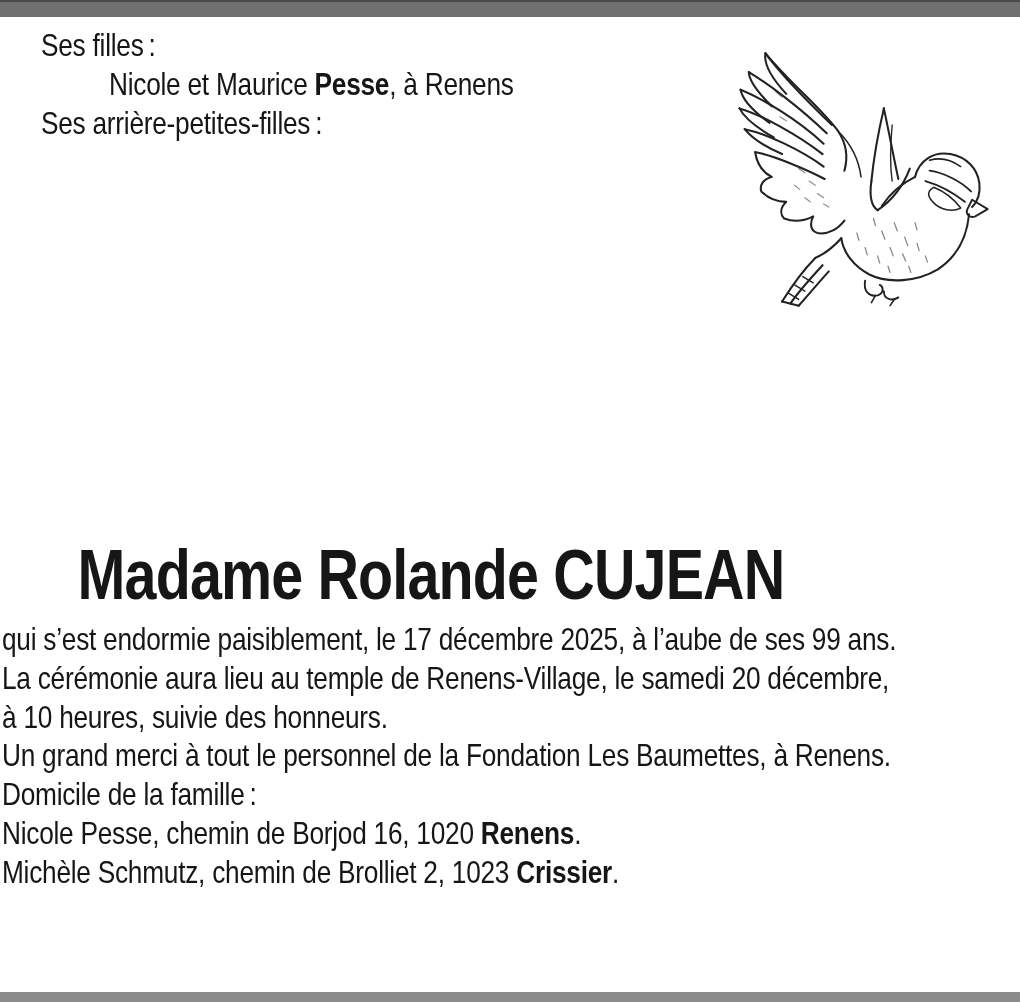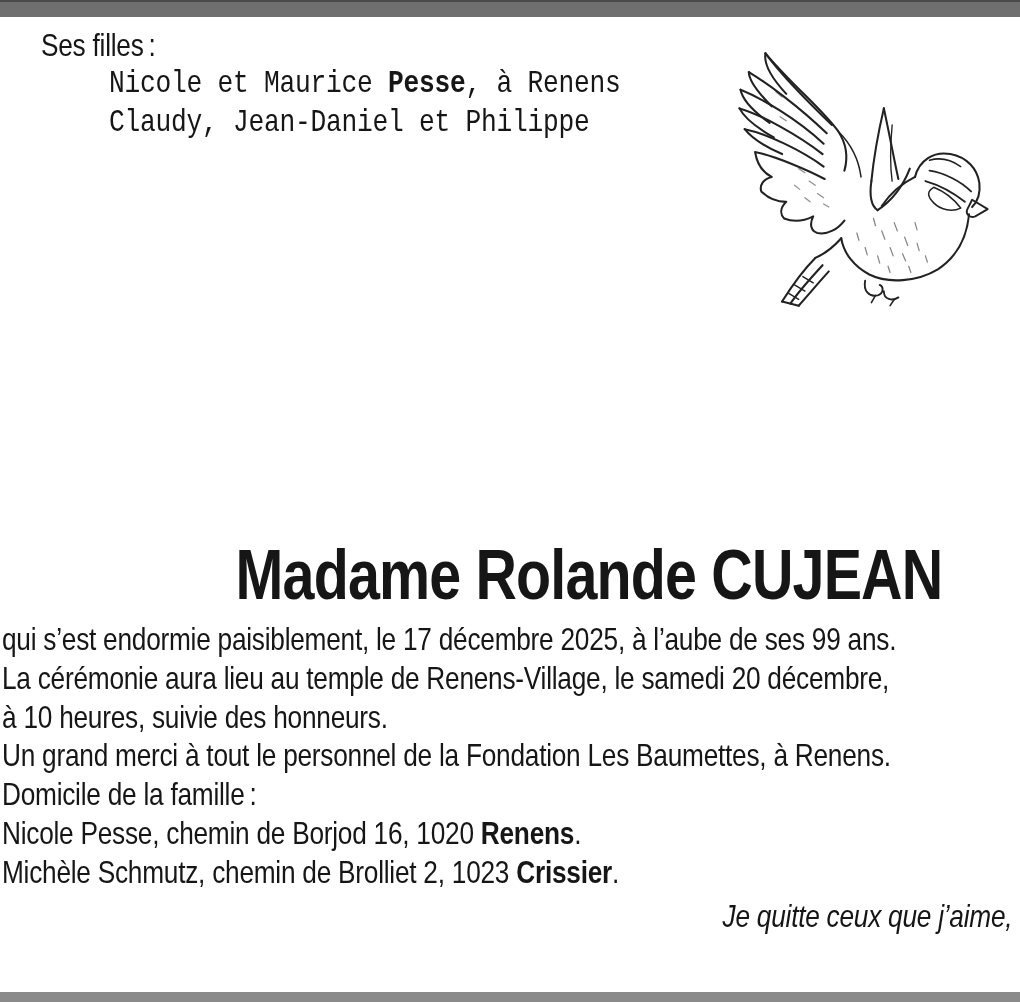--- a/index.html
+++ b/index.html
@@ -15,24 +15,24 @@
   .bottom-bar {
     position:absolute; bottom:0; left:0; width:1020px; height:10px;
     background:#8a8a8a;
   }
   .intro-block { position:absolute; left:13px; top:26px;margin-left:28px; }
   .body-block  { position:absolute; left:2px; top:620px; }
   .line {
     font-size:32px; line-height:38.8px; letter-spacing:-0.3px; white-space:nowrap;
   }
   .line .cond { display:inline-block; transform:scaleX(0.82); transform-origin:0 50%; }
-  .line.indent { padding-left:68px;font-family:Liberation Mono, monospace; }
+  .line.indent { padding-left:68px; }
   .b { font-weight:bold; }
   .title-line {
-    position:absolute; top:534px; left:0; width:1020px; text-align:right;
+    position:absolute; top:534px; left:0; width:1020px; text-align:left;
     font-size:70px; font-weight:bold; line-height:82px; white-space:nowrap;
     letter-spacing:-1px;
   }
   .title-line .cond-c { display:inline-block; transform:scaleX(0.82); transform-origin:50% 50%; }
   .epitaph-block {
     position:absolute; right:8px; top:897px; text-align:right; font-style:italic;
   }
   .epitaph-block .line { line-height:39.5px; }
   .epitaph-block .cond { transform-origin:100% 50%; }
   .bird {
@@ -41,21 +41,21 @@
   .bird svg { width:100%; height:100%; }
 </style>
 </head>
 <body style="background: rgb(255, 255, 255); color: rgb(22, 22, 22);">
 
 <div class="top-bar" style="background: rgb(111, 111, 111); border-top-color: rgb(74, 74, 74);"></div>
 
 <div class="intro-block">
     <div class="line"><span class="cond"><span>Ses filles :</span></span></div>
     <div class="line indent"><span class="cond"><span>Nicole et Maurice </span><span class="b">Pesse</span><span>, à Renens</span></span></div>
-    <div class="line indent"><span class="cond"><span>Claudy, Jean-Daniel et Philippe</span></span></div>
+    <div class="line"><span class="cond"><span>Ses arrière-petites-filles :</span></span></div>
   </div>
 
 <div class="bird">
   <svg viewBox="0 0 260 260" fill="none" stroke="#222222" stroke-width="2" stroke-linecap="round" stroke-linejoin="round">
 
     <path d="M102,78 C75,52 52,28 38,9"></path>
     <path d="M38,9 C36,20 45,34 58,48"></path>
     <path d="M97,86 C70,60 40,38 22,27"></path>
     <path d="M22,27 C22,36 32,48 44,60"></path>
     <path d="M94,96 C68,72 34,52 14,44"></path>
@@ -138,16 +138,15 @@
     <div class="line"><span class="cond"><span>qui s’est endormie paisiblement, le 17 décembre 2025, à l’aube de ses 99 ans.</span></span></div>
     <div class="line"><span class="cond"><span>La cérémonie aura lieu au temple de Renens-Village, le samedi 20 décembre,</span></span></div>
     <div class="line"><span class="cond"><span>à 10 heures, suivie des honneurs.</span></span></div>
     <div class="line"><span class="cond"><span>Un grand merci à tout le personnel de la Fondation Les Baumettes, à Renens.</span></span></div>
     <div class="line"><span class="cond"><span>Domicile de la famille :</span></span></div>
     <div class="line"><span class="cond"><span>Nicole Pesse, chemin de Borjod 16, 1020 </span><span class="b">Renens</span><span>.</span></span></div>
     <div class="line"><span class="cond"><span>Michèle Schmutz, chemin de Brolliet 2, 1023 </span><span class="b">Crissier</span><span>.</span></span></div>
   </div>
 
 <div class="epitaph-block">
-    <div class="line"><span class="cond"><span>Je quitte ceux que j’aime,</span></span></div>
   </div>
 
 <div class="bottom-bar" style="background: rgb(138, 138, 138);"></div>
 
 </body></html>

